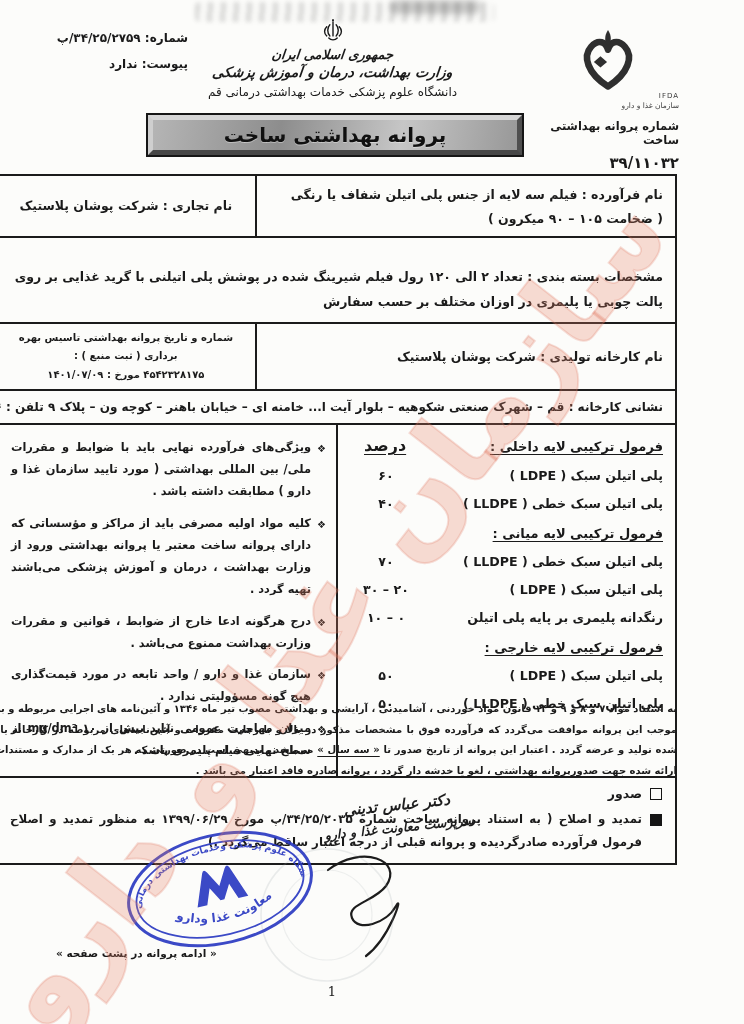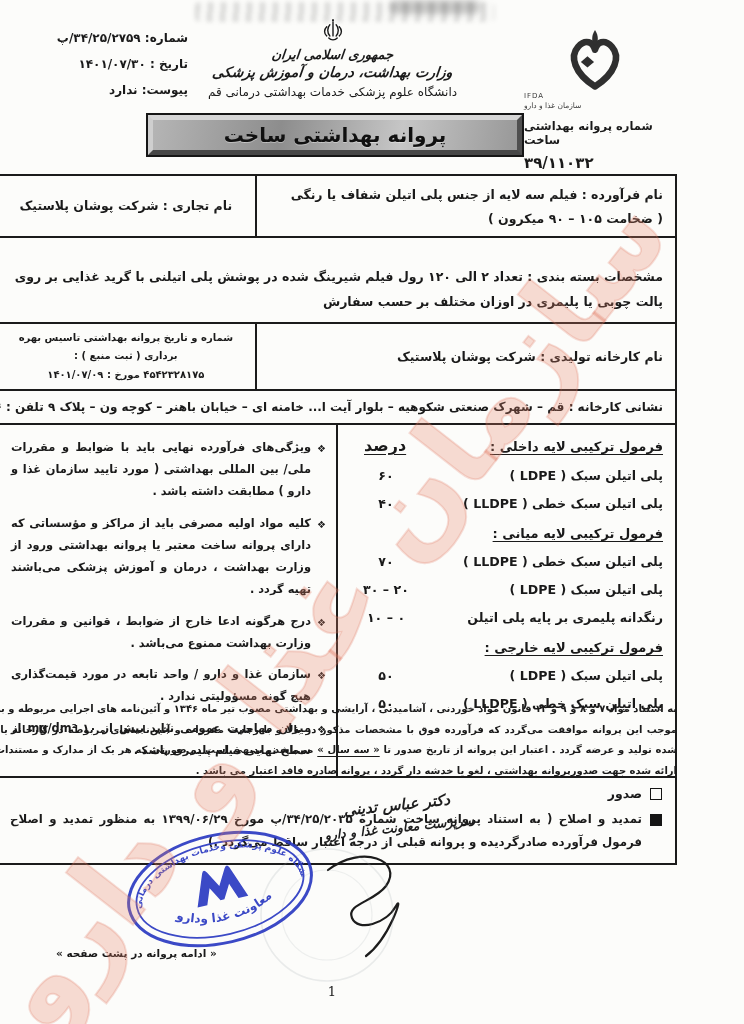--- a/index.html
+++ b/index.html
@@ -13,21 +13,21 @@
   .smudge2{position:absolute;top:0;left:430px;width:90px;height:14px;opacity:.55;
         background:rgba(40,40,40,.45);filter:blur(3px);border-radius:6px;}
 
   
   .meta{position:absolute;top:26px;left:52px;width:176px;text-align:right;
         font-size:12px;font-weight:700;line-height:2.15;}
   .ministry{position:absolute;top:16px;left:235px;width:275px;text-align:center;}
   .ministry .cal1{font-size:13px;font-weight:700;font-style:italic;transform:skewX(-6deg);margin-top:1px;}
   .ministry .cal2{font-size:14px;font-weight:700;font-style:italic;transform:skewX(-6deg);margin-top:2px;}
   .ministry .uni{font-size:12px;font-weight:500;margin-top:5px;letter-spacing:.2px;}
-  .ifda{position:absolute;top:28px;left:564px;width:142px;text-align:left;}
+  .ifda{position:absolute;top:28px;left:577px;width:142px;text-align:right;}
   .ifda .cap-en{font-size:7px;letter-spacing:1px;color:#3a3a3a;margin-top:-2px;}
   .ifda .cap-fa{font-size:7.5px;color:#3a3a3a;margin-top:1px;}
   .ifda .lic-label{font-size:11.5px;font-weight:700;margin-top:9px;}
   .ifda .lic-no{font-size:15px;font-weight:700;margin-top:7px;letter-spacing:1px;}
 
   .titlebar{position:absolute;top:113px;left:186px;width:378px;height:44px;
         border:2px solid #161616;background:#9a9a9a;box-sizing:border-box;}
   .titlebar .inner{position:absolute;inset:0;border:5px solid;
         border-color:#d6d6d6 #4f4f4f #474747 #cfcfcf;
         background:linear-gradient(100deg,#b5b5b5,#8d8d8d 35%,#c6c6c6 68%,#989898);
@@ -97,21 +97,20 @@
 <body>
 
 <div class="page">
 
   <div class="edge-left"></div>
   <div class="smudge"></div>
   <div class="smudge2"></div>
 
   <div class="meta">
     <div>شماره: ۳۴/۲۵/۲۷۵۹/پ</div>
-    <div>تاریخ : ۱۴۰۱/۰۷/۳۰</div>
     <div>پیوست: ندارد</div>
   </div>
 
   <div class="ministry">
     <svg width="28" height="30" viewBox="0 0 40 42" style="display:block;margin:0 auto;">
       <g fill="none" stroke="#181818" stroke-width="2" stroke-linecap="round">
         <path d="M20 8 L20 28"></path>
         <path d="M20 5 C18.6 6.8 21.4 6.8 20 5"></path>
         <path d="M15.5 12 C11.5 16 11.5 24 15.5 28"></path>
         <path d="M24.5 12 C28.5 16 28.5 24 24.5 28"></path>

